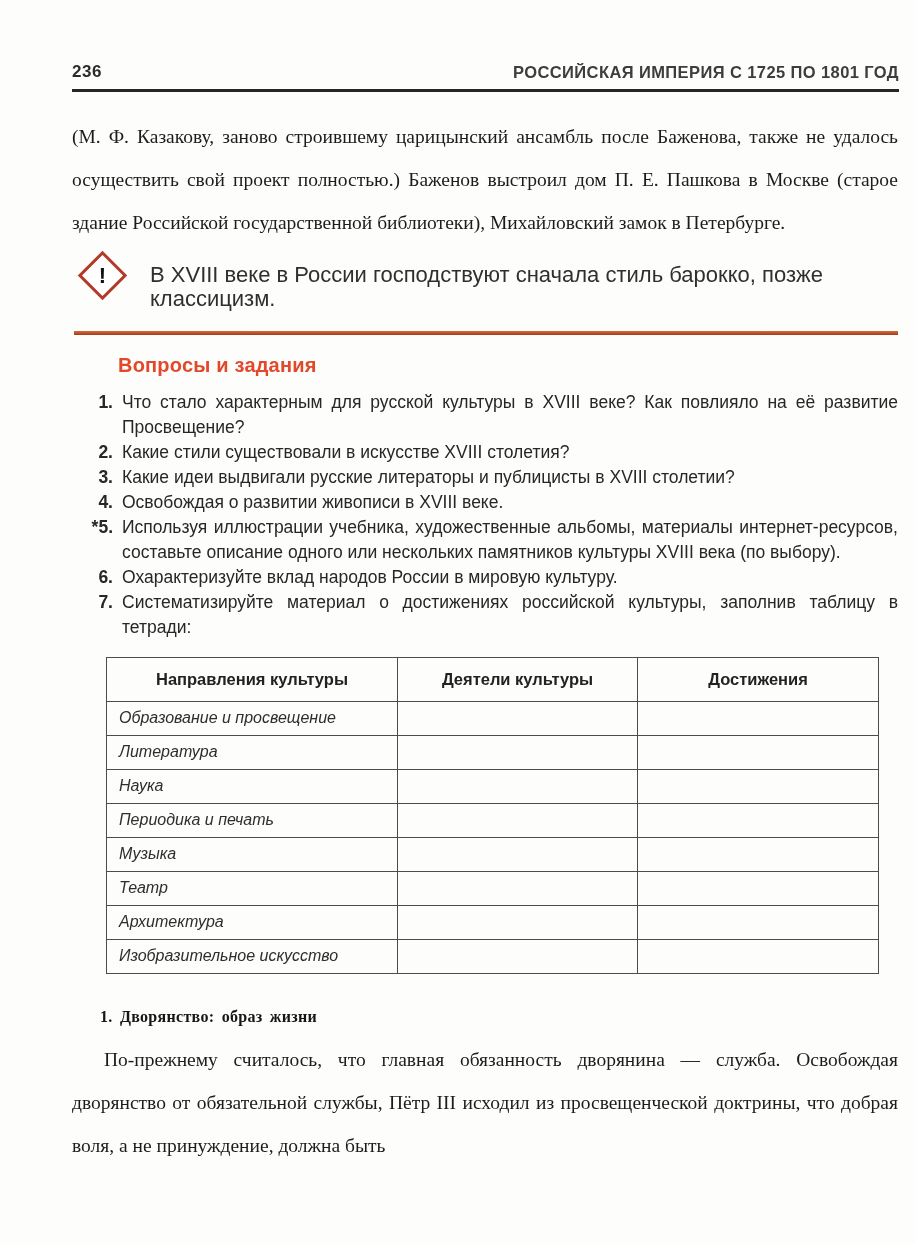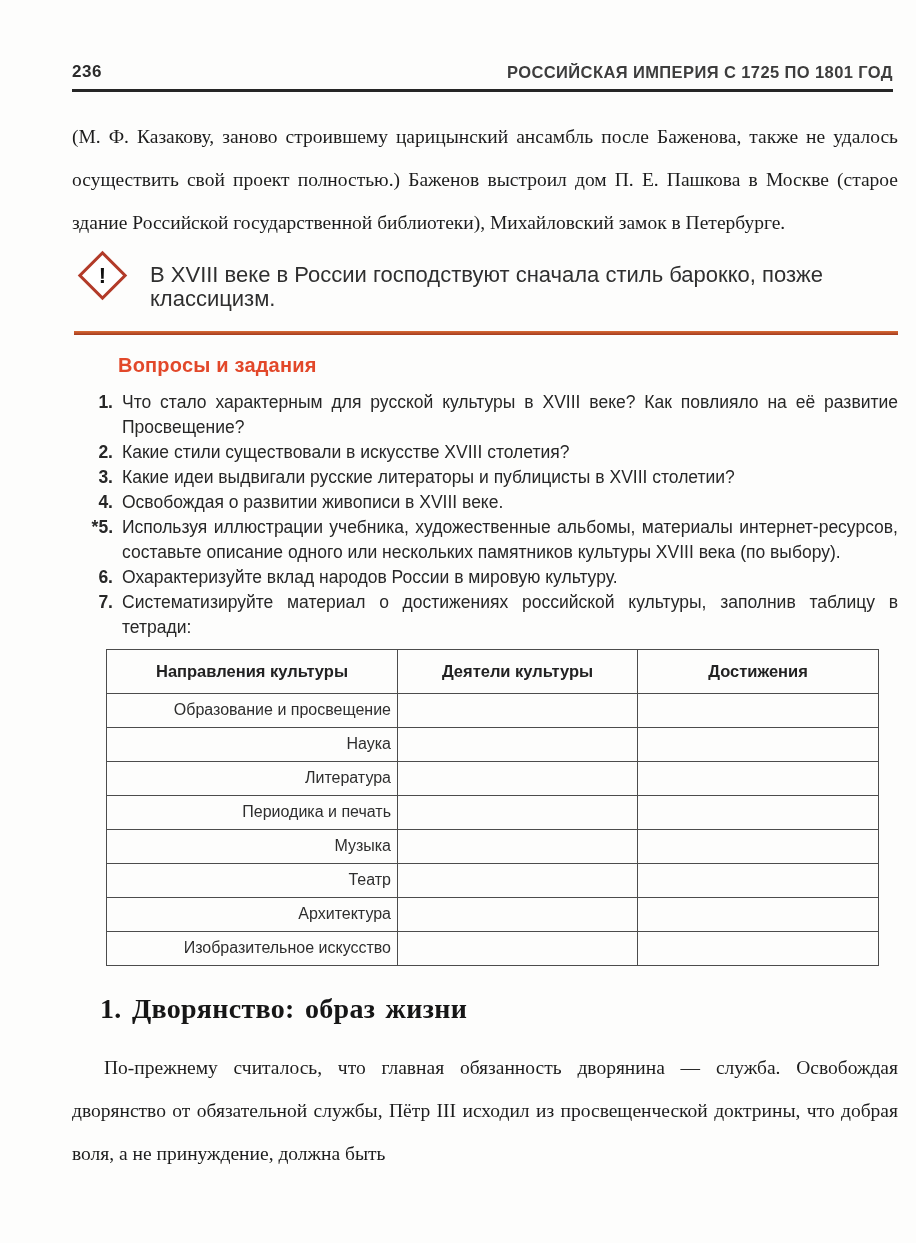--- a/index.html
+++ b/index.html
@@ -12,21 +12,21 @@
     position:relative;box-sizing:border-box;
     width:916px;height:1243px;
     background:#fdfdfc;
     padding:62px 16px 0 72px;
     overflow:hidden;
   }
   
   .pagehead{
     display:flex;justify-content:space-between;align-items:flex-end;
     border-bottom:3px solid #262626;
-    padding-bottom:7px;margin-right:7px;
+    padding-bottom:7px;margin-right:1px;
   }
   .pagenum{
     font-family:"Liberation Sans","DejaVu Sans",sans-serif;
     font-weight:bold;font-size:17px;color:#2b2b2b;letter-spacing:.5px;
   }
   .runhead{
     font-family:"Liberation Sans","DejaVu Sans",sans-serif;
     font-weight:600;font-size:16.5px;color:#3d3d3d;letter-spacing:.4px;
   }
   
@@ -72,47 +72,47 @@
   }
   .qitem{display:flex;}
   .qmark{
     flex:0 0 42px;box-sizing:border-box;
     text-align:right;padding-right:9px;font-weight:bold;white-space:nowrap;
   }
   .qtext{flex:1;text-align:justify;}
   
   .culture-table{
     border-collapse:collapse;table-layout:fixed;
-    margin:9px 0 0 34px;width:772px;
+    margin:17px 0 0 34px;width:772px;
     font-family:"Liberation Sans","DejaVu Sans",sans-serif;
     border-radius:18px;
   }
   .culture-table th{
     border:1.7px solid #4c4c4c;
     font-size:16.5px;font-weight:bold;color:#222;
     padding:12px 6px;text-align:center;
   }
   .culture-table td{
     border:1.4px solid #4c4c4c;
     font-size:16px;color:#2e2e2e;
-    padding:7px 6px 8px 12px;height:18px;text-align:right;
+    padding:7px 6px 8px 12px;height:18px;text-align:left;font-style:italic;
   }
   
   .section-head{
     margin:30px 0 0 28px;
     font-weight:bold;font-size:23px;color:#161616;
     word-spacing:7px;letter-spacing:.6px;text-align:left;
   }
   .sub-head{
     margin:21px 0 0 28px;
-    font-weight:bold;font-size:28px;color:#161616;
+    font-weight:bold;font-size:16px;color:#161616;
     word-spacing:3px;letter-spacing:.3px;text-align:left;
   }
   .para{margin:15px 2px 0 0;text-indent:32px;}
-  .para.cont{margin-top:16px;}
+  .para.cont{margin-top:0;}
 </style>
 </head>
 <body>
 
 <div class="page">
 
   <div class="pagehead">
     <span class="pagenum">236</span>
     <span class="runhead">РОССИЙСКАЯ ИМПЕРИЯ С 1725 ПО 1801 ГОД</span>
   </div>
@@ -173,26 +173,26 @@
         <th>Достижения</th>
       </tr>
     </thead>
     <tbody>
       <tr>
         <td>Образование и просвещение</td>
         <td></td>
         <td></td>
       </tr>
       <tr>
+        <td>Литература</td>
+        <td></td>
+        <td></td>
+      </tr>
+      <tr>
         <td>Наука</td>
-        <td></td>
-        <td></td>
-      </tr>
-      <tr>
-        <td>Литература</td>
         <td></td>
         <td></td>
       </tr>
       <tr>
         <td>Периодика и печать</td>
         <td></td>
         <td></td>
       </tr>
       <tr>
         <td>Музыка</td>

